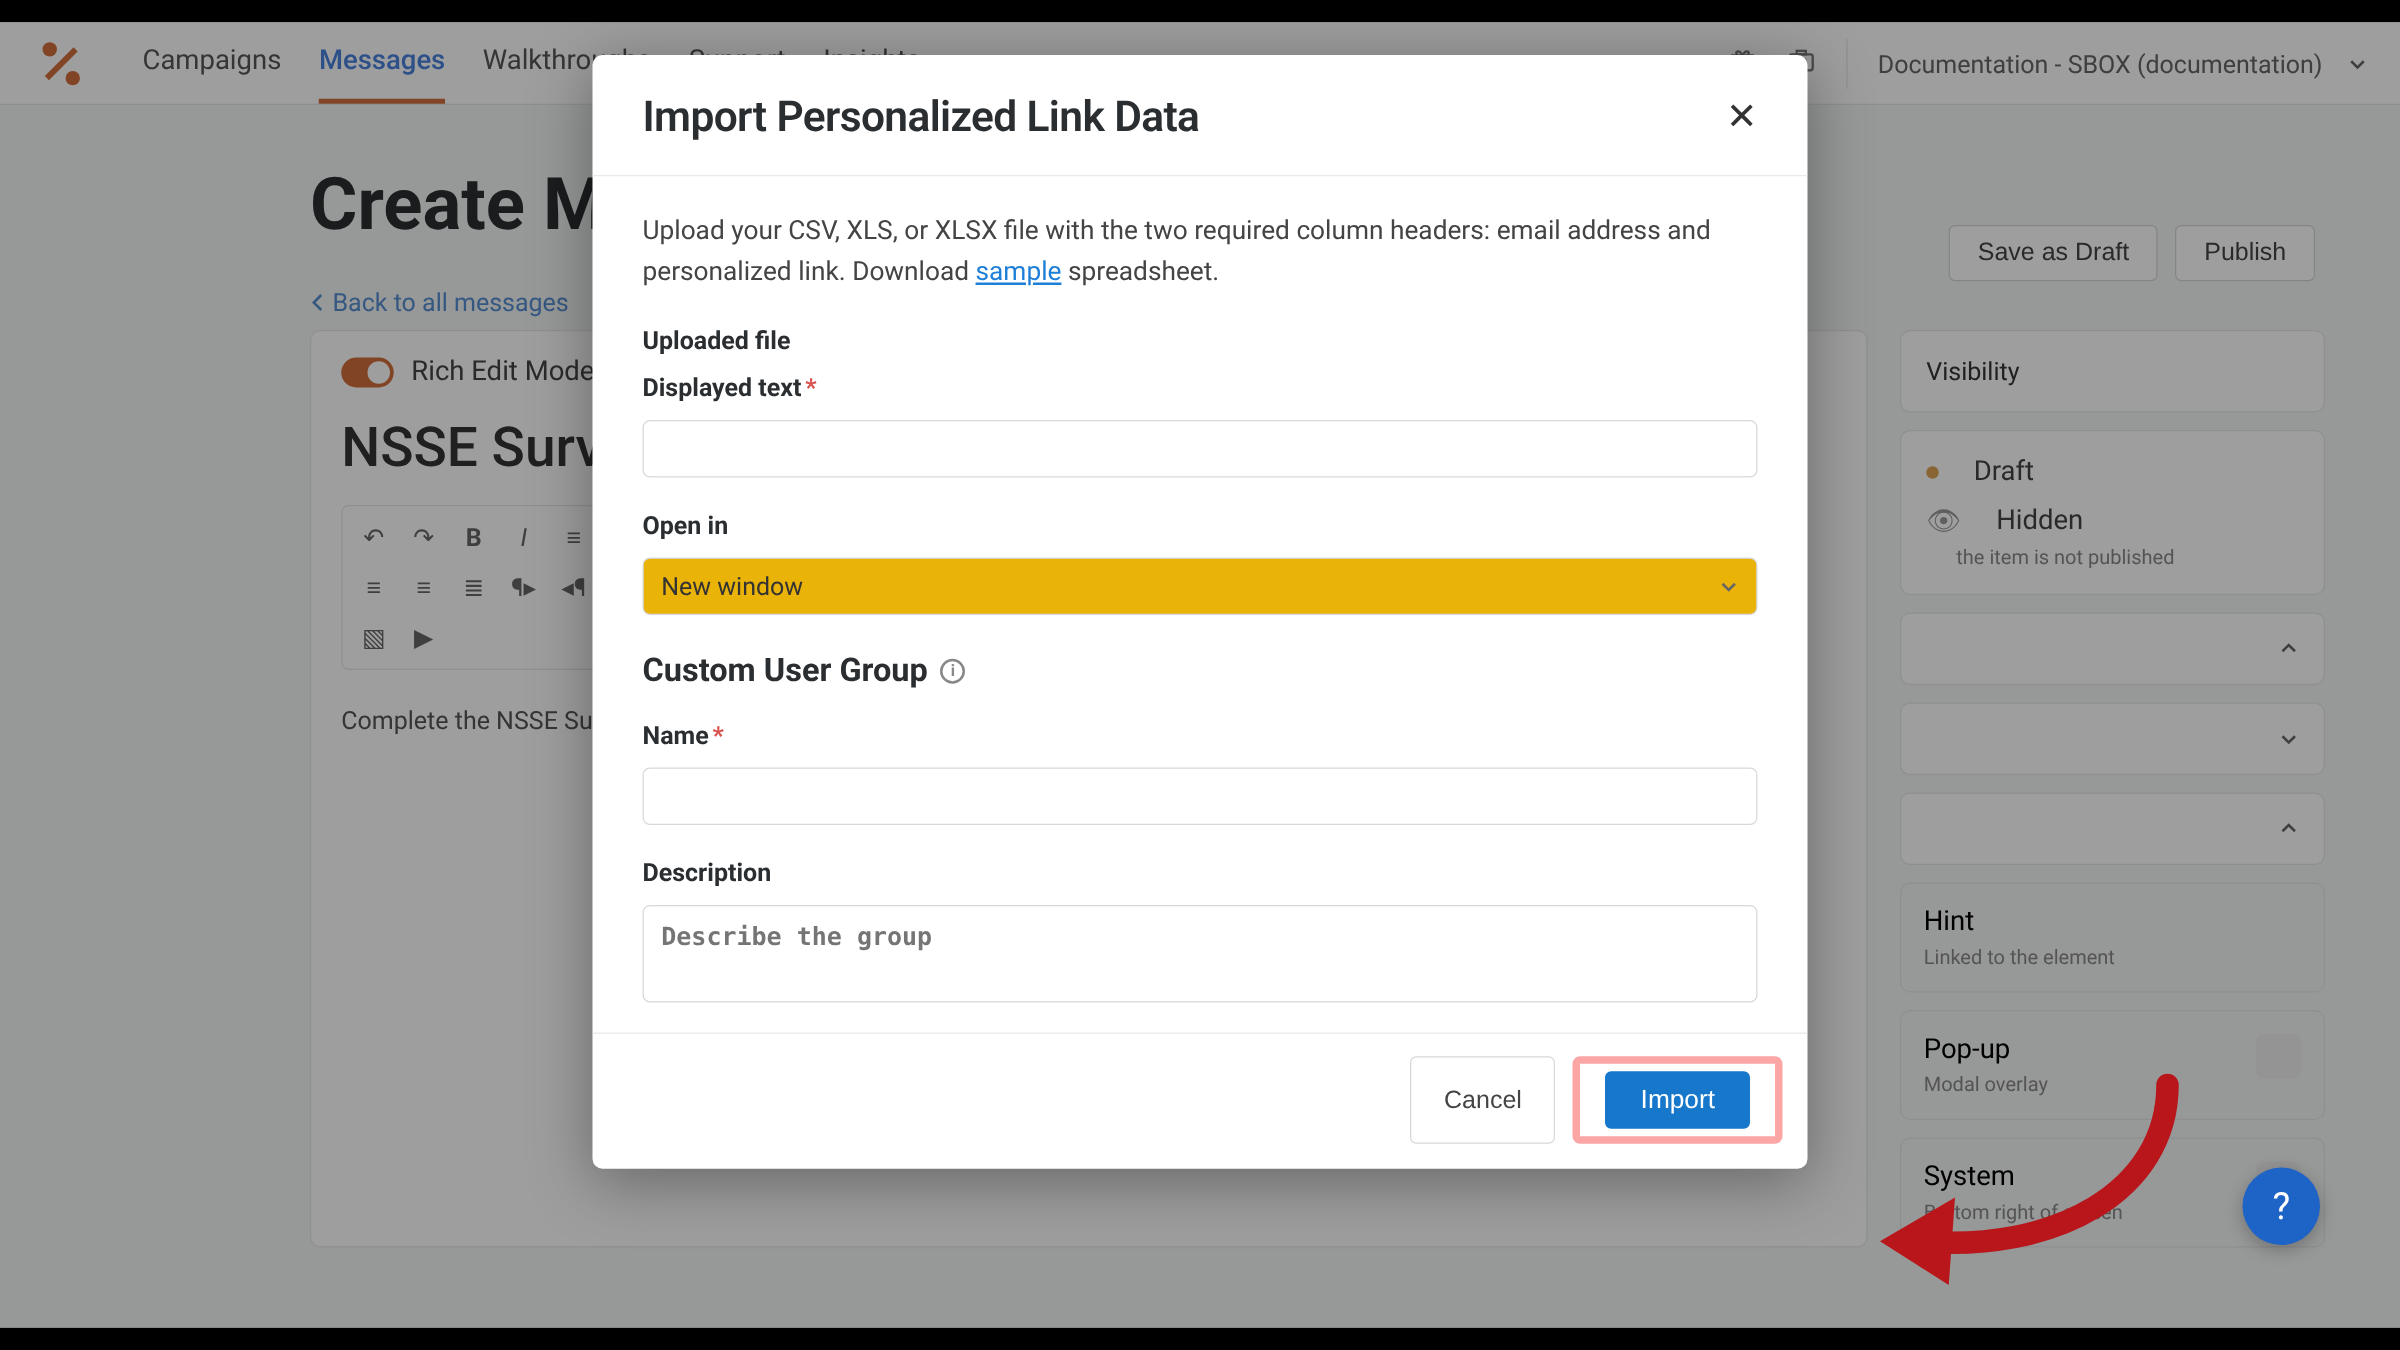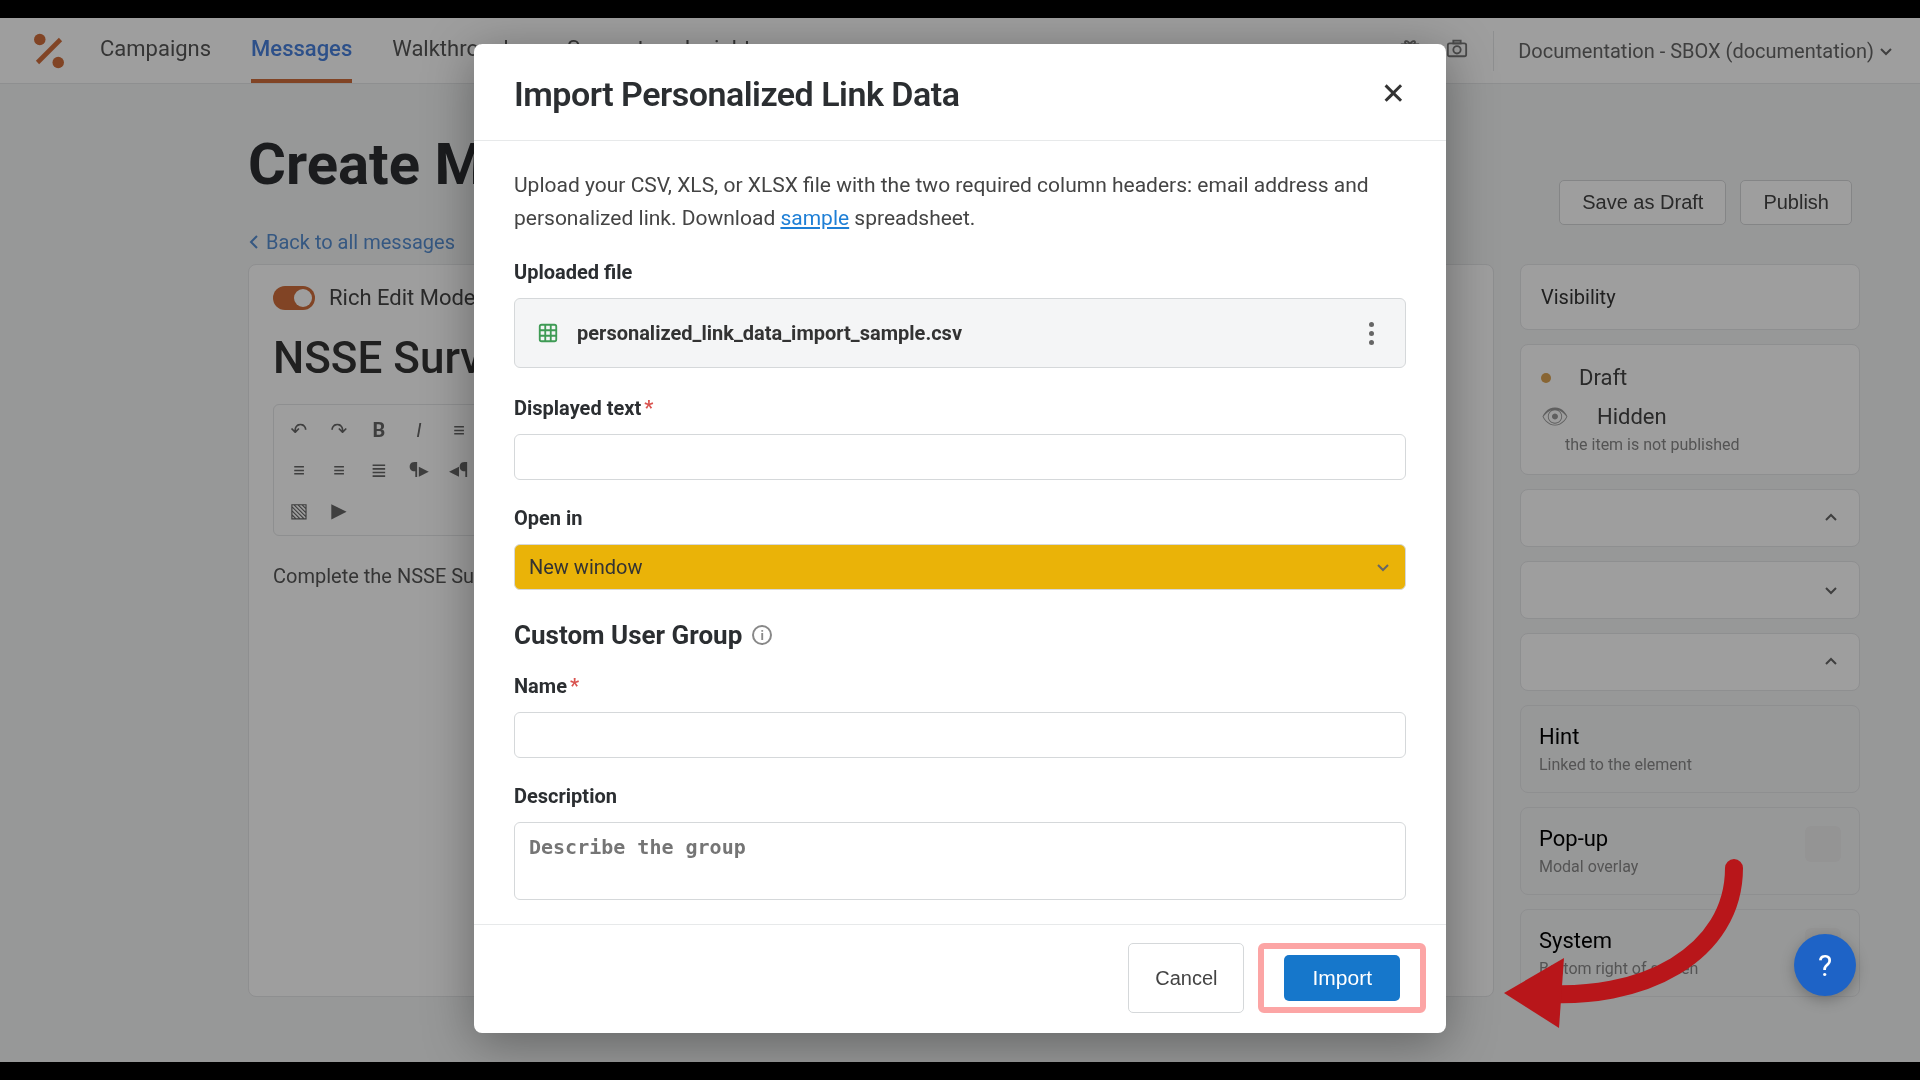--- a/index.html
+++ b/index.html
@@ -22,25 +22,25 @@
     filter: brightness(0.62) saturate(0.8);
     background:#f4f5f6;
   }
   .topbar {
     height:66px; background:#fff; border-bottom:1px solid #e4e6e8;
     display:flex; align-items:center; padding:0 26px; gap:28px;
     font-size:22px; color:#666;
   }
   .logo { width:46px; height:46px; position:relative; }
   .logo svg{width:100%;height:100%;}
-  .nav { display:flex; gap:40px; }
+  .nav { display:flex; gap:30px; margin-left:14px;}
   .nav-item{padding:18px 0; color:#555;}
   .nav-item.active{color:#3b82f6; border-bottom:4px solid #e46a2a; font-weight:500;}
   .top-right{margin-left:auto; display:flex; align-items:center; gap:24px; color:#666;}
-  .acct{font-size:20px; display:flex; gap:4px; align-items:center;}
+  .acct{font-size:20px; display:flex; gap:20px; align-items:center;}
   .main { padding:28px 60px 0 248px; position:relative;}
   .page-title{ font-size:58px; font-weight:700; color:#2b2e31; margin:18px 0 32px;}
   .back-link{ color:#4a8fe3; font-size:20px; display:flex; align-items:center; gap:6px;}
   .action-row{position:absolute; right:68px; top:96px; display:flex; gap:14px;}
   .btn-outline{ border:1px solid #d5d7d9; background:#fff; border-radius:5px; padding:10px 22px; font-size:20px; color:#444;}
   .editor-wrap{ display:flex; gap:26px; margin-top:10px;}
   .editor-col{ flex:1; border:1px solid #e4e6e8; border-radius:8px; background:#fff; padding:20px 24px;}
   .rich-toggle{ display:flex; gap:14px; align-items:center; font-size:22px; color:#444; margin-bottom:22px;}
   .switch{width:42px;height:24px;border-radius:12px;background:#e46a2a;position:relative;}
   .switch::after{content:'';position:absolute;width:18px;height:18px;background:#fff;border-radius:50%;top:3px;right:3px;}
@@ -277,32 +277,20 @@
       <div class="close-x">✕</div>
     </div>
     <div class="modal-sep"></div>
     <div class="modal-body">
 
       <p class="intro">
         <span>Upload your CSV, XLS, or XLSX file with the two required column headers: email address and personalized link. Download </span><a href="#">sample</a><span> spreadsheet.</span>
       </p>
 
       <label class="label">Uploaded file</label>
-      <div class="file-row">
-        <svg class="file-ico" viewBox="0 0 24 24" fill="none" stroke="#3f9b55" stroke-width="2">
-            <rect x="3" y="3" width="18" height="18" rx="2"></rect>
-            <path d="M3 9h18M3 15h18M9 3v18M15 3v18"></path>
-          </svg>
-        <span>personalized_link_data_import_sample.csv</span>
-        <div class="kebab">
-            <span></span>
-            <span></span>
-            <span></span>
-          </div>
-      </div>
 
       <label class="label">
         <span>Displayed text</span><span class="req">*</span>
       </label>
       <input class="text-input" style="">
 
       <label class="label">Open in</label>
       <div class="select">
         <span>New window</span>
         <svg class="chev" viewBox="0 0 16 16">

